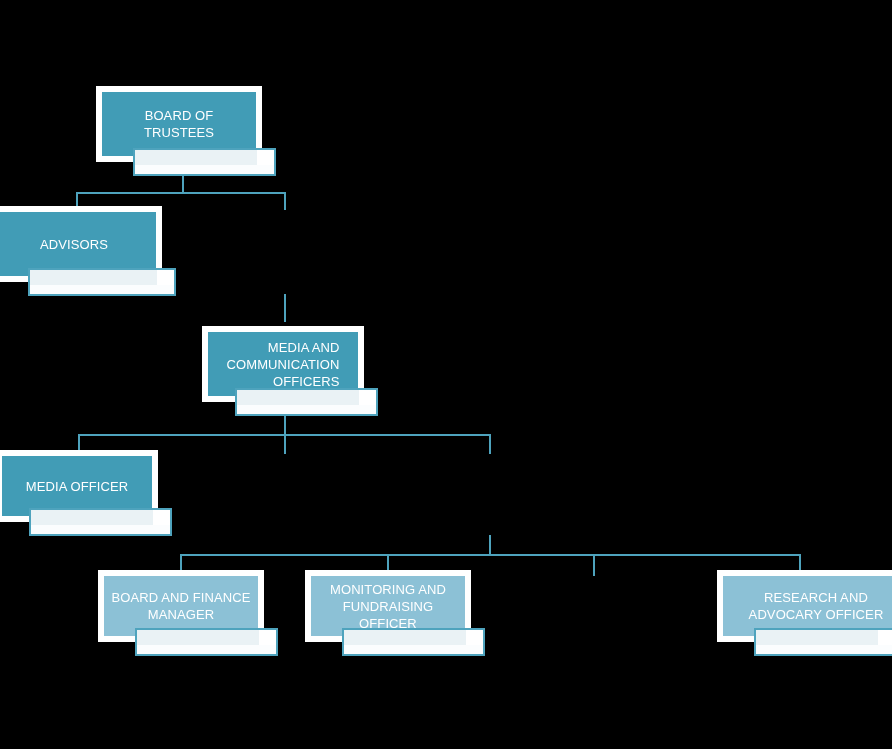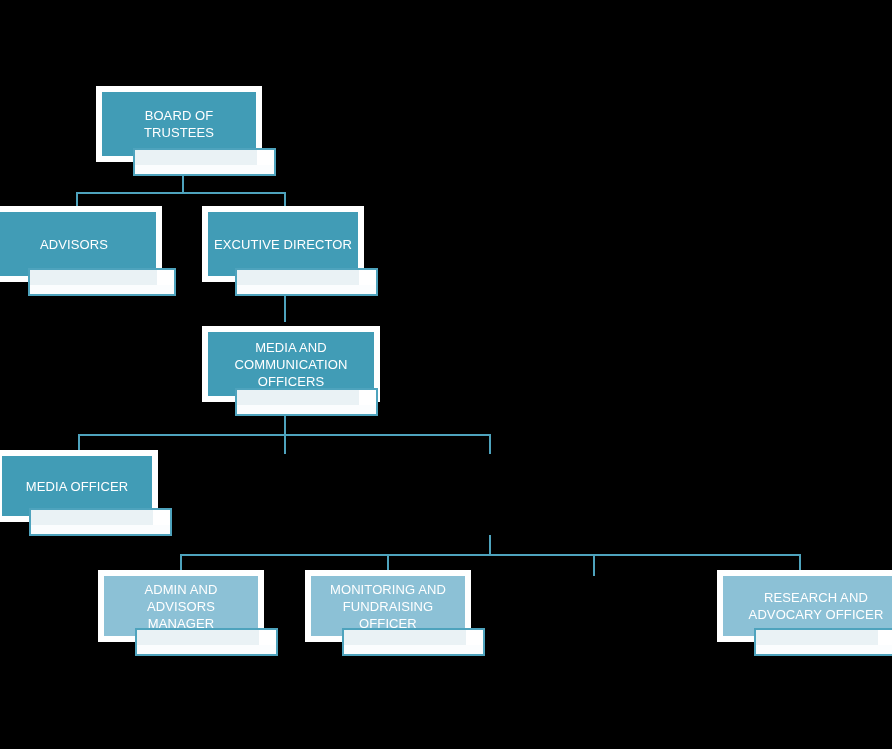--- a/index.html
+++ b/index.html
@@ -123,32 +123,23 @@
   <div class="node" style="left:-14px; top:206px; width:190px; height:92px;">
     <div class="plate" style="width:176px; height:76px;">
       <span class="label">ADVISORS</span>
     </div>
     <div class="tab" style="left:42px; top:62px; width:148px; height:28px;">
       <div class="tab-edge"></div>
       <div class="tab-lip"></div>
     </div>
   </div>
 
-  <div class="node" style="left:202px; top:206px; width:176px; height:92px;">
-    <div class="plate" style="width:162px; height:76px;">
-      <span class="label">EXCUTIVE DIRECTOR</span>
-    </div>
-    <div class="tab" style="left:33px; top:62px; width:143px; height:28px;">
-      <div class="tab-edge"></div>
-      <div class="tab-lip"></div>
-    </div>
-  </div>
 
   <div class="node" style="left:202px; top:326px; width:176px; height:92px;">
-    <div class="plate" style="width:178px; height:76px;">
+    <div class="plate" style="width:162px; height:76px;text-align:right;">
       <span class="label">MEDIA AND
 COMMUNICATION
 OFFICERS</span>
     </div>
     <div class="tab" style="left:33px; top:62px; width:143px; height:28px;">
       <div class="tab-edge"></div>
       <div class="tab-lip"></div>
     </div>
   </div>
 
@@ -159,21 +150,21 @@
     <div class="tab" style="left:33px; top:58px; width:143px; height:28px;">
       <div class="tab-edge"></div>
       <div class="tab-lip"></div>
     </div>
   </div>
 
 
 
   <div class="node pale" style="left:98px; top:570px; width:180px; height:88px;">
     <div class="plate" style="width:166px; height:72px;">
-      <span class="label">ADMIN AND ADVISORS
+      <span class="label">BOARD AND FINANCE
 MANAGER</span>
     </div>
     <div class="tab" style="left:37px; top:58px; width:143px; height:28px;">
       <div class="tab-edge"></div>
       <div class="tab-lip"></div>
     </div>
   </div>
 
   <div class="node pale" style="left:305px; top:570px; width:180px; height:88px;">
     <div class="plate" style="width:166px; height:72px;">

